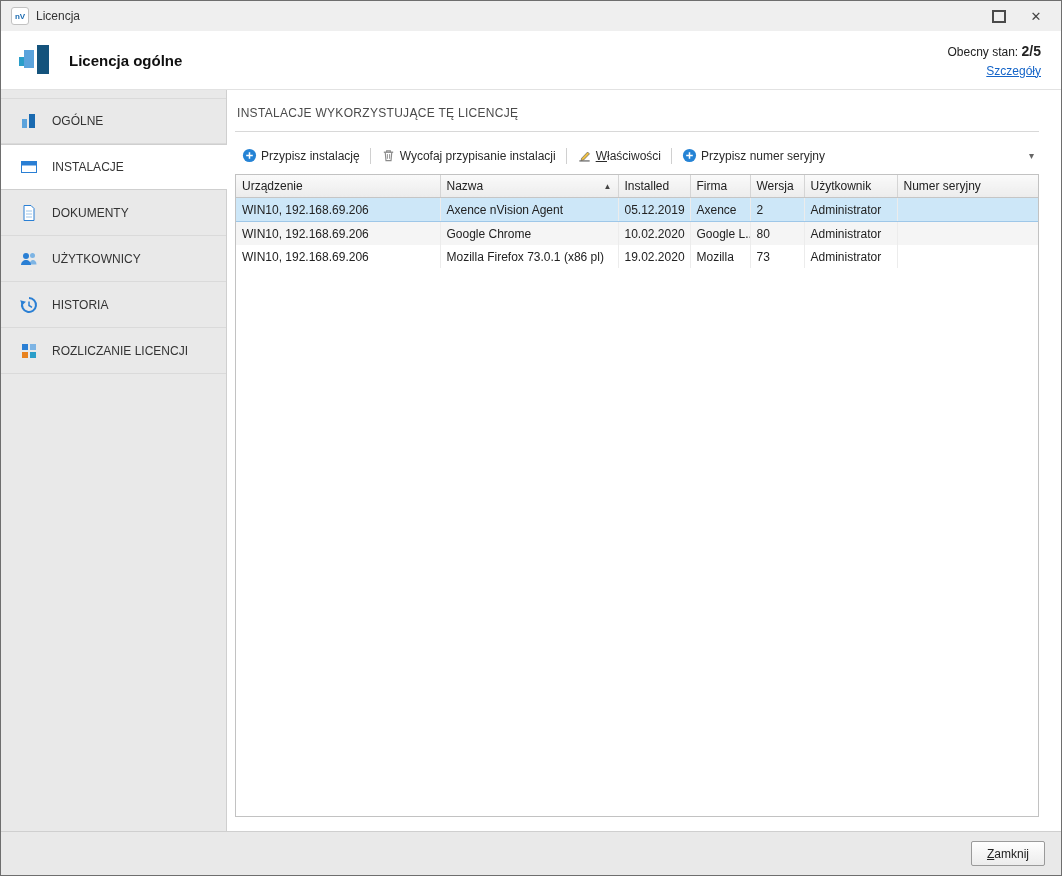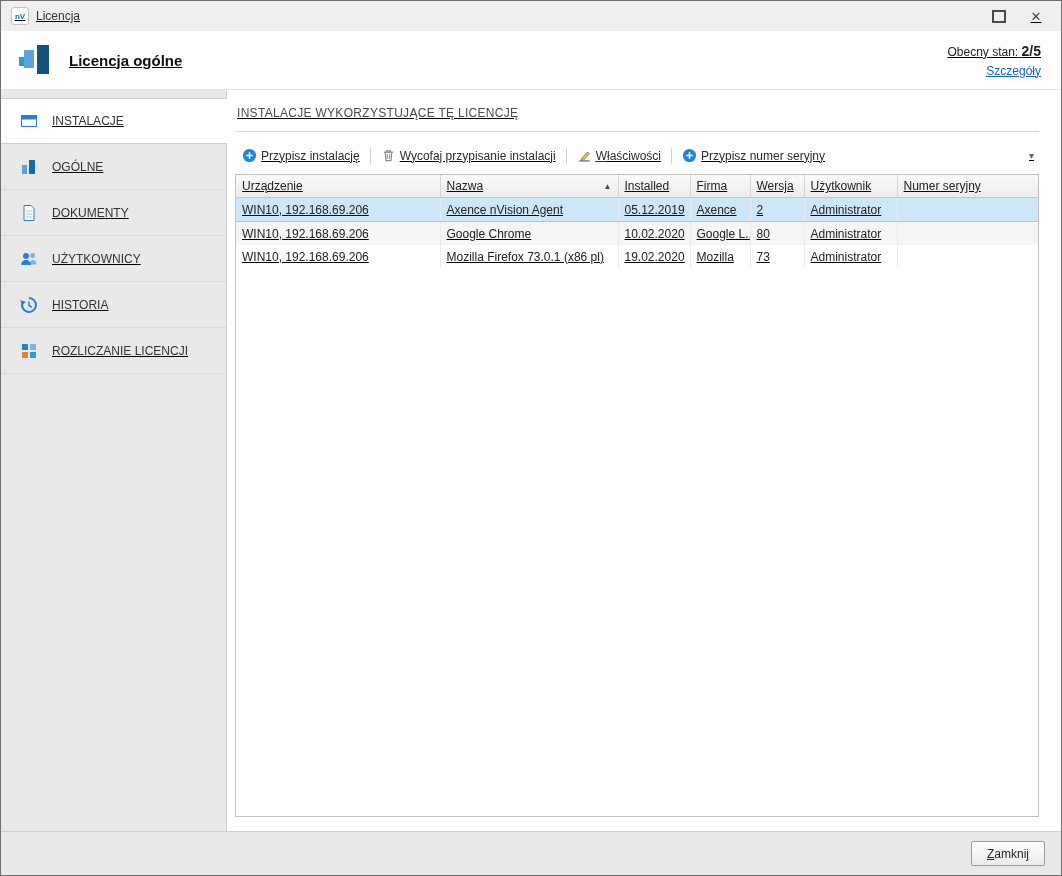--- a/index.html
+++ b/index.html
@@ -1,20 +1,20 @@
 <!DOCTYPE html>
 <html><head>
 <meta charset="utf-8">
 <style>
   html,body{margin:0;padding:0;background:#9a9a9a;}
   .window{
     width:1062px;height:876px;box-sizing:border-box;
     border:1px solid #6e6e6e;background:#e9e9e9;
     font-family:"Liberation Sans", sans-serif;
-    display:flex;flex-direction:column;overflow:hidden;text-decoration:underline;
+    display:flex;flex-direction:column;overflow:hidden;
   }
   
   .titlebar{height:30px;flex:0 0 auto;background:#efefef;display:flex;align-items:center;padding:0 10px;gap:7px;}
   .app-icon{width:16px;height:16px;border:1px solid #c2c2c2;background:#fff;border-radius:3px;
     font-size:8px;font-weight:bold;color:#1a6ab0;display:flex;align-items:center;justify-content:center;}
   .titlebar-title{font-size:12px;color:#333;}
   .titlebar-spacer{flex:1;}
   .tb-btn{width:30px;height:24px;display:flex;align-items:center;justify-content:center;color:#444;font-size:13px;cursor:default;}
   .max-box{width:10px;height:9px;border:2px solid #4a4a4a;display:block;}
   
@@ -102,33 +102,33 @@
         <span>Obecny stan:</span>
         <span class="status-value">2/5</span>
       </div>
       <a class="details-link">Szczegóły</a>
     </div>
   </div>
 
   <div class="body">
 
     <div class="sidebar">
+      <div class="side-item">
+        <svg class="side-icon" viewBox="0 0 20 20">
+            <rect x="3" y="8" width="5" height="9" fill="#5ba3dc"></rect>
+            <rect x="10" y="3" width="6" height="14" fill="#1a6ab0"></rect>
+          </svg>
+        <span>OGÓLNE</span>
+      </div>
       <div class="side-item selected">
         <svg class="side-icon" viewBox="0 0 20 20">
             <rect x="2.5" y="4.5" width="15" height="11" fill="#fff" stroke="#2a7fd4"></rect>
             <rect x="2.5" y="4.5" width="15" height="3.5" fill="#2a7fd4" stroke="#2a7fd4"></rect>
           </svg>
         <span>INSTALACJE</span>
-      </div>
-      <div class="side-item">
-        <svg class="side-icon" viewBox="0 0 20 20">
-            <rect x="3" y="8" width="5" height="9" fill="#5ba3dc"></rect>
-            <rect x="10" y="3" width="6" height="14" fill="#1a6ab0"></rect>
-          </svg>
-        <span>OGÓLNE</span>
       </div>
       <div class="side-item">
         <svg class="side-icon" viewBox="0 0 20 20">
             <path d="M5 2.5 h7 l3 3 V17.5 H5 Z" fill="#fff" stroke="#2a7fd4"></path>
             <line x1="7" y1="8" x2="13" y2="8" stroke="#9cc4e8"></line>
             <line x1="7" y1="11" x2="13" y2="11" stroke="#9cc4e8"></line>
             <line x1="7" y1="14" x2="13" y2="14" stroke="#9cc4e8"></line>
           </svg>
         <span>DOKUMENTY</span>
       </div>

